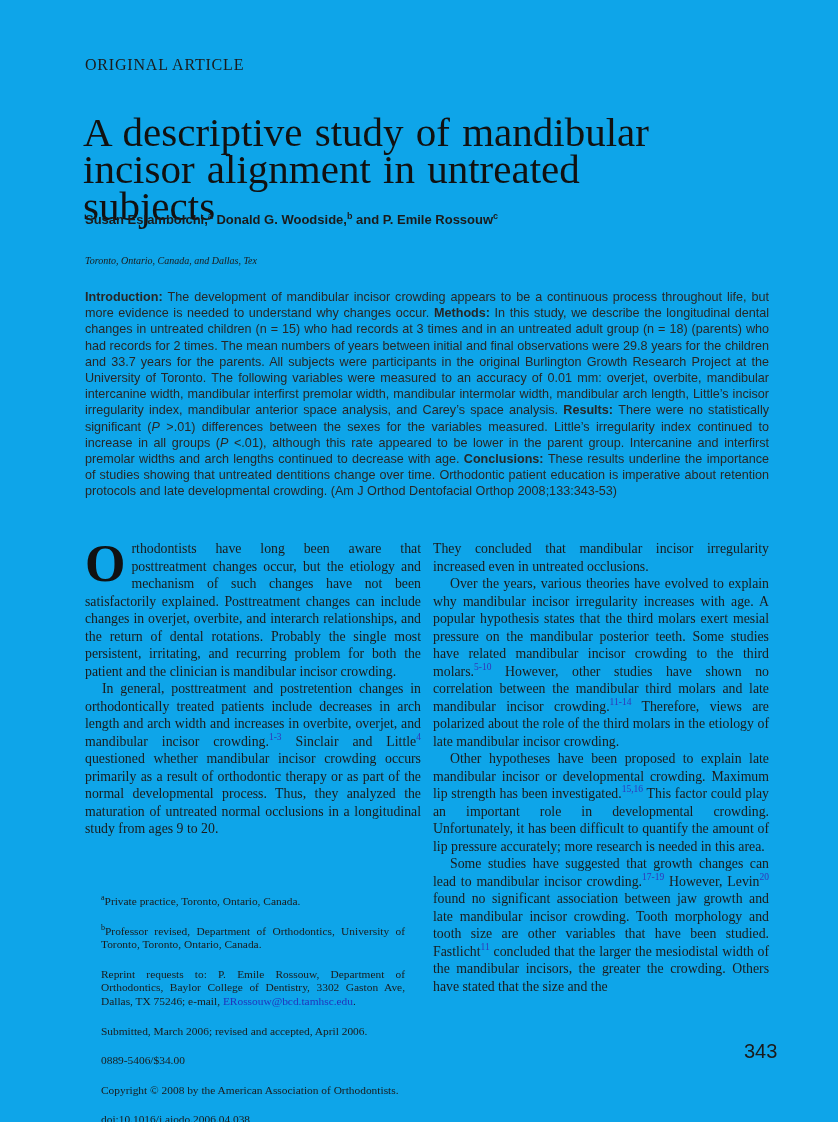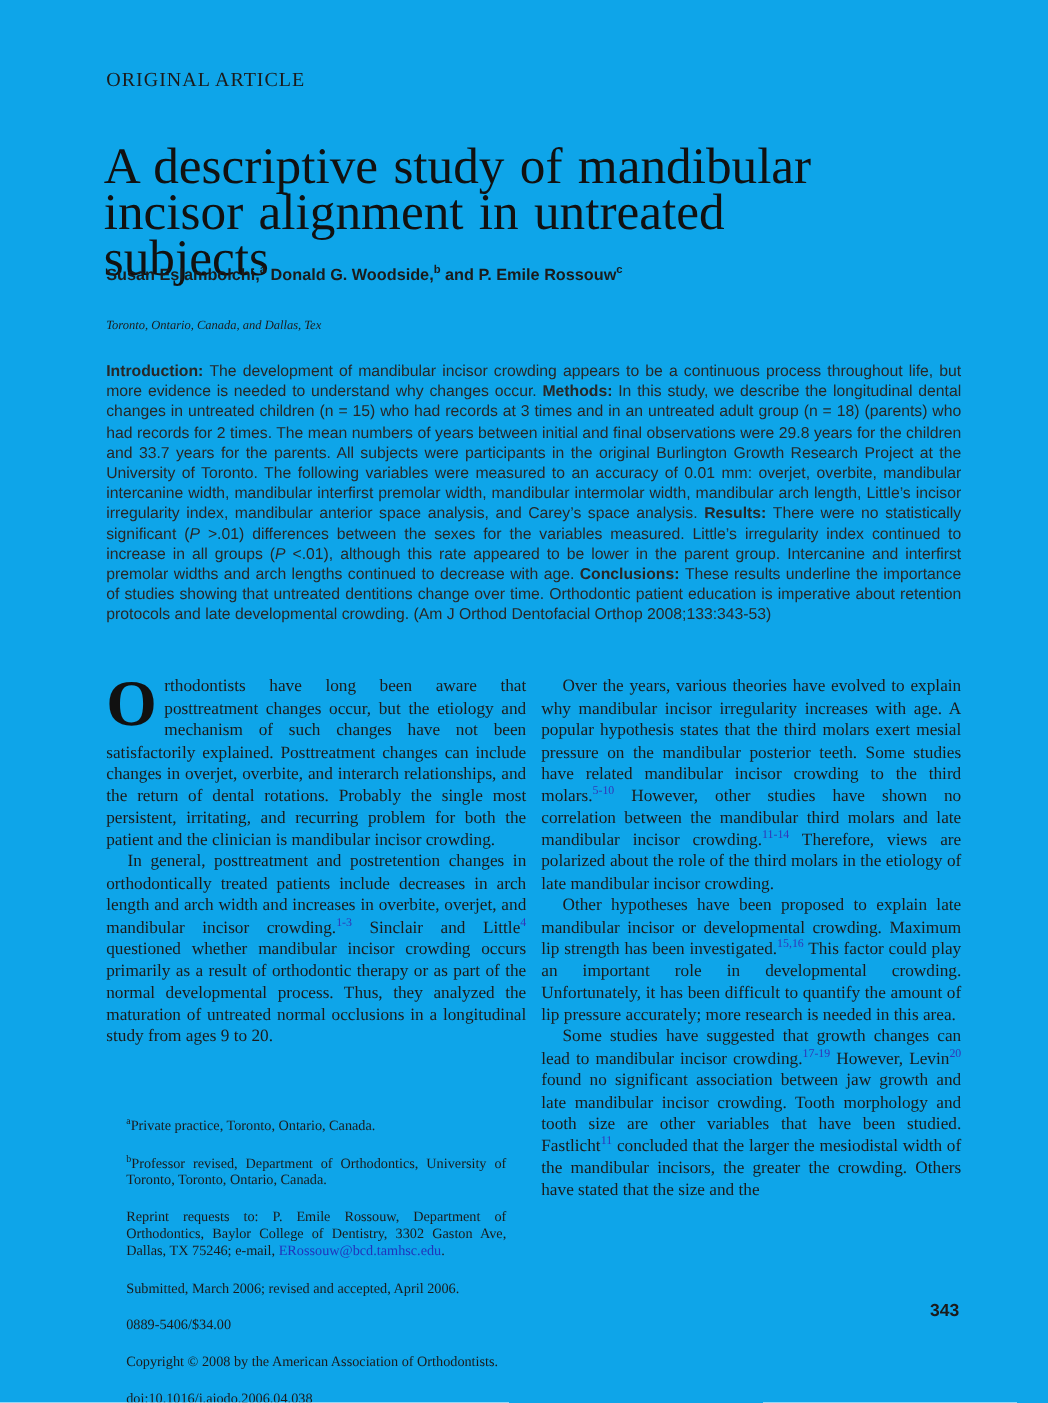--- a/index.html
+++ b/index.html
@@ -51,21 +51,21 @@
   }
   .footnotes{
     position:absolute;left:85px;top:879px;width:336px;
     font-size:11.4px;line-height:13.6px;text-align:justify;color:#1b1b1b;
   }
   .footnotes .fn{margin:16px;}
   .footnotes sup{font-size:8px;}
   .pagenum{
     position:absolute;left:744px;top:1040px;
     font-family:"Liberation Sans","DejaVu Sans",sans-serif;
-    font-weight:700;font-size:14px;color:#1b1b1b;
+    font-weight:400;font-size:20px;color:#1b1b1b;
   }
 </style>
 </head>
 <body>
 
 <div class="page">
 
   <div class="kicker">ORIGINAL ARTICLE</div>
 
   <h1 class="title">A descriptive study of mandibular incisor alignment in untreated subjects</h1>
@@ -85,20 +85,21 @@
     <div class="fn"><sup>a</sup><span>Private practice, Toronto, Ontario, Canada.</span></div>
     <div class="fn"><sup>b</sup><span>Professor revised, Department of Orthodontics, University of Toronto, Toronto, Ontario, Canada.</span></div>
     <div class="fn"><span>Reprint requests to: P. Emile Rossouw, Department of Orthodontics, Baylor College of Dentistry, 3302 Gaston Ave, Dallas, TX 75246; e-mail, </span><span class="link">ERossouw@bcd.tamhsc.edu</span><span>.</span></div>
     <div class="fn"><span>Submitted, March 2006; revised and accepted, April 2006.</span></div>
     <div class="fn"><span>0889-5406/$34.00</span></div>
     <div class="fn"><span>Copyright © 2008 by the American Association of Orthodontists.</span></div>
     <div class="fn"><span>doi:10.1016/j.ajodo.2006.04.038</span></div>
   </div>
 
   <div class="col col-right">
+    <p><span>They concluded that mandibular incisor irregularity increased even in untreated occlusions.</span></p>
     <p class="indent"><span>Over the years, various theories have evolved to explain why mandibular incisor irregularity increases with age. A popular hypothesis states that the third molars exert mesial pressure on the mandibular posterior teeth. Some studies have related mandibular incisor crowding to the third molars.</span><sup class="ref">5-10</sup><span> However, other studies have shown no correlation between the mandibular third molars and late mandibular incisor crowding.</span><sup class="ref">11-14</sup><span> Therefore, views are polarized about the role of the third molars in the etiology of late mandibular incisor crowding.</span></p>
     <p class="indent"><span>Other hypotheses have been proposed to explain late mandibular incisor or developmental crowding. Maximum lip strength has been investigated.</span><sup class="ref">15,16</sup><span> This factor could play an important role in developmental crowding. Unfortunately, it has been difficult to quantify the amount of lip pressure accurately; more research is needed in this area.</span></p>
     <p class="indent"><span>Some studies have suggested that growth changes can lead to mandibular incisor crowding.</span><sup class="ref">17-19</sup><span> However, Levin</span><sup class="ref">20</sup><span> found no significant association between jaw growth and late mandibular incisor crowding. Tooth morphology and tooth size are other variables that have been studied. Fastlicht</span><sup class="ref">11</sup><span> concluded that the larger the mesiodistal width of the mandibular incisors, the greater the crowding. Others have stated that the size and the</span></p>
   </div>
 
   <div class="pagenum">343</div>
 
 </div>
 
 </body></html>

